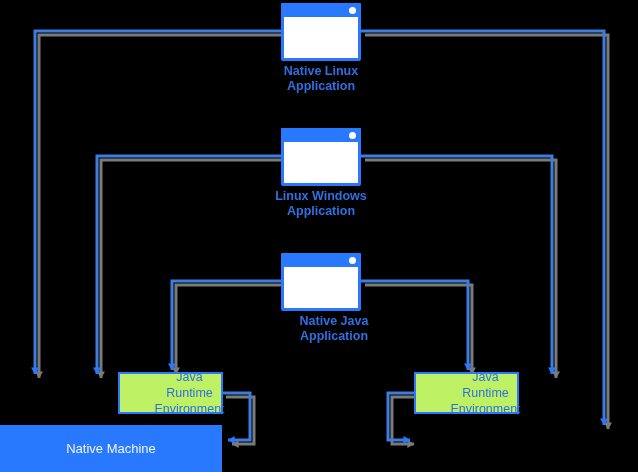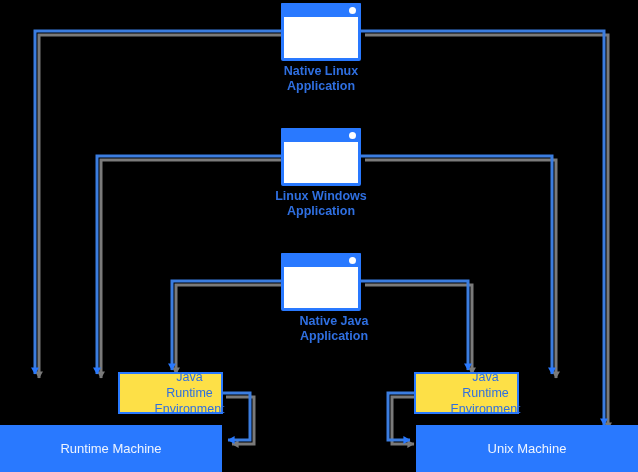--- a/index.html
+++ b/index.html
@@ -49,21 +49,21 @@
     color:#2f6fe0;
     font-size:12.5px;
     line-height:15px;
     font-weight:bold;
     white-space:pre-line;
   }
 
   
   .jre{
     position:absolute;
-    background:#fde047;
+    background:#bef264;
     border:2px solid #2979ff;
     box-sizing:border-box;
     color:#2f6fe0;
     font-size:12.5px;
     line-height:16px;
     text-align:center;
     display:flex;
     align-items:center;
     justify-content:center;
     white-space:pre-line;
@@ -160,17 +160,16 @@
   </div>
   <div class="caption" style="left:274px;top:314px;width:120px;">Native Java
 Application</div>
 
   <div class="jre" style="left:118px;top:372px;width:105px;height:42px;">Java Runtime
 Environment</div>
 
   <div class="jre" style="left:414px;top:372px;width:105px;height:42px;">Java Runtime
 Environment</div>
 
-  <div class="machine" style="left:0px;top:425px;width:222px;height:47px;">Runtime Machine</div>
+  <div class="machine" style="left:0px;top:425px;width:222px;height:47px;">Native Machine</div>
 
-  <div class="machine" style="left:416px;top:425px;width:222px;height:47px;">Unix Machine</div>
 
 </div>
 
 </body></html>

